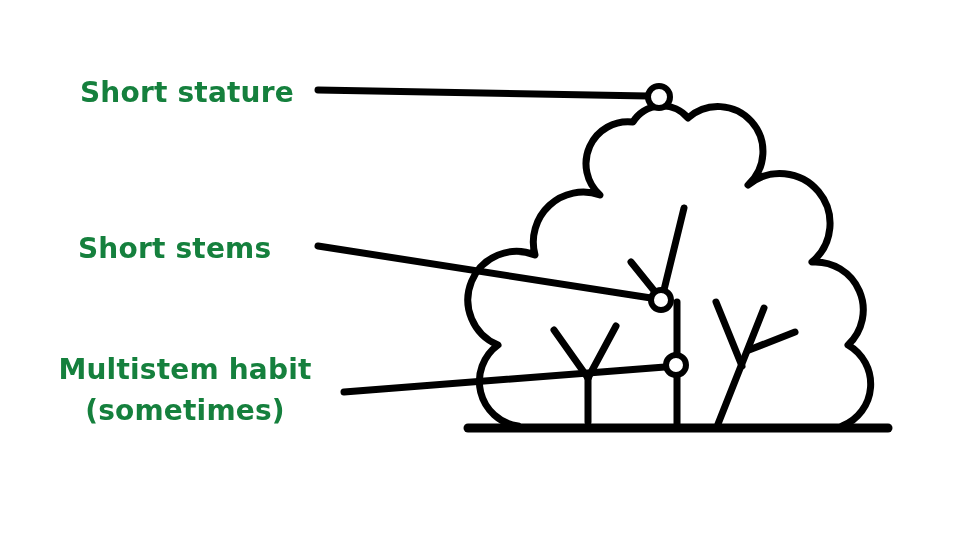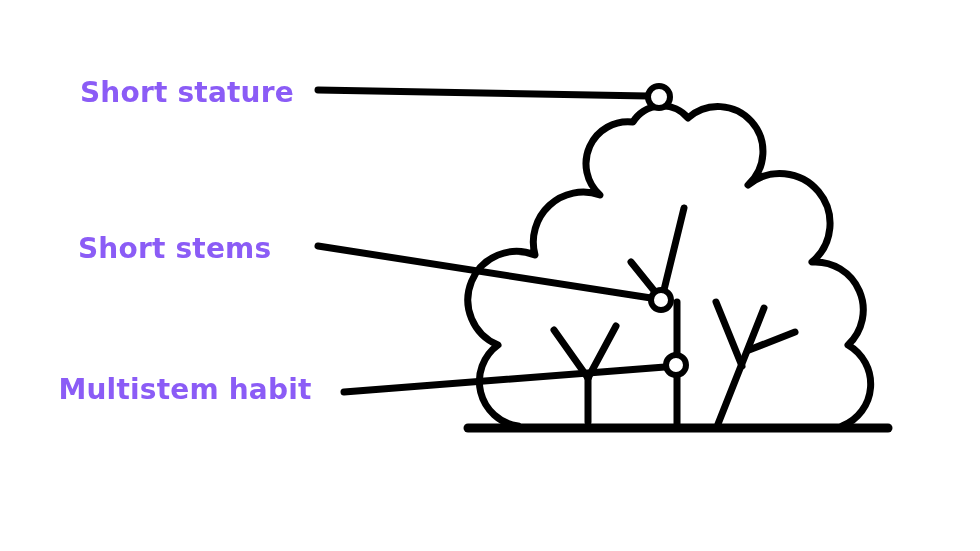--- a/index.html
+++ b/index.html
@@ -17,28 +17,28 @@
   .diagram-canvas {
     position: absolute;
     left: 0;
     top: 0;
     width: 980px;
     height: 551px;
   }
   .label {
     position: absolute;
     font-weight: 700;
-    color: #8b5cf6;
+    color: #15803d;
     font-size: 28px;
     letter-spacing: 0.2px;
     white-space: nowrap;
   }
   .label-short   { left: 80px;  top: 76px; }
   .label-woody   { left: 78px;  top: 232px; }
-  .label-multi   { left: 20px;  top: 350px; width: 330px; text-align: center; white-space: normal; line-height: 1.45; margin-top: 20px; }
+  .label-multi   { left: 20px;  top: 350px; width: 330px; text-align: center; white-space: normal; line-height: 1.45; }
   .label-multi .line2 { display: block; }
 </style>
 </head>
 <body>
 
 <svg class="diagram-canvas" viewBox="0 0 980 551" xmlns="http://www.w3.org/2000/svg">
 
   <path d="M 518 426
            A 45 45 0 0 1 498 345
            A 48 48 0 0 1 535 255
@@ -82,13 +82,14 @@
     <circle cx="676" cy="365" r="10"></circle>
   </g>
 </svg>
 
 <div class="label label-short">Short stature</div>
 
 <div class="label label-woody">Short stems</div>
 
 <div class="label label-multi">
   <span>Multistem habit</span>
+  <span class="line2">(sometimes)</span>
 </div>
 
 </body></html>

